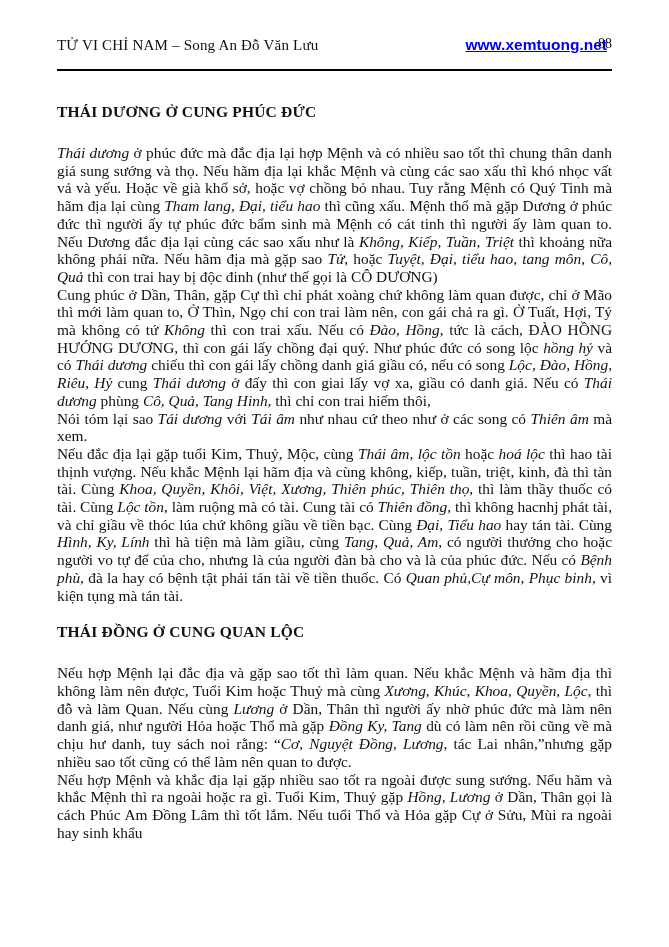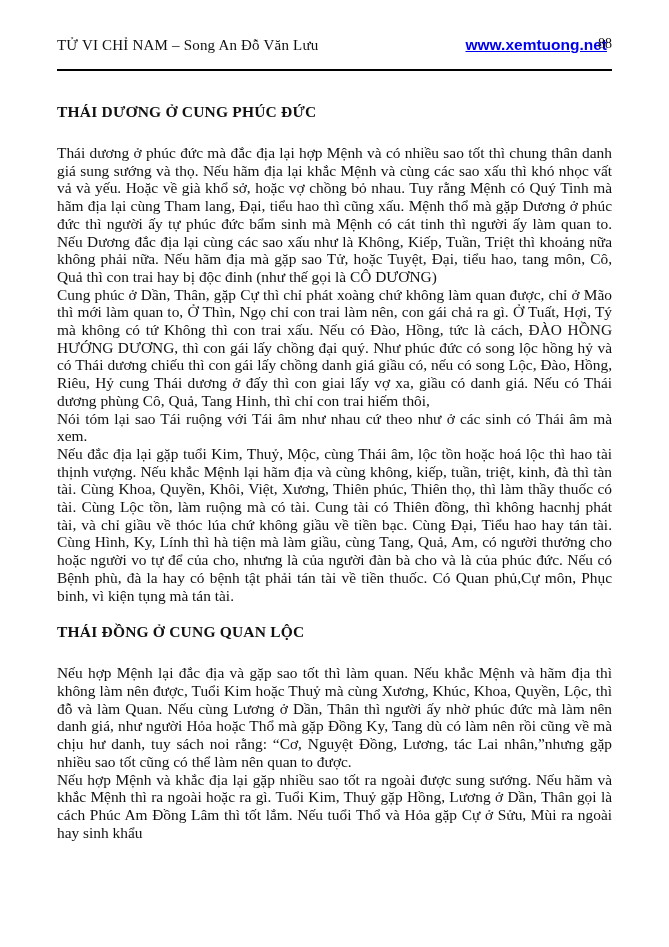--- a/index.html
+++ b/index.html
@@ -63,37 +63,38 @@
   .sections h2:first-child {
     margin-top: 32px;
   }
   .sections p {
     margin: 0;
     font-size: 15.4px;
     line-height: 17.7px;
     text-align: justify;
   }
   .it {
+    font-style: italic;
   }
 </style>
 </head>
 <body>
 
 <div class="page">
   <div class="hdr">
     <span class="hdr-title">TỬ VI CHỈ NAM – Song An Đỗ Văn Lưu</span>
     <span class="hdr-right">
       <a class="hdr-link" style="color: rgb(0, 0, 238);">www.xemtuong.net</a>
       <span class="hdr-pagenum">88</span>
     </span>
   </div>
   <hr class="rule">
   <div class="sections">
       <h2>THÁI DƯƠNG Ở CUNG PHÚC ĐỨC</h2>
       <p><span class="it">Thái dương</span><span> ở phúc đức mà đắc địa lại hợp Mệnh và có nhiều sao tốt thì chung thân danh giá sung sướng và thọ. Nếu hãm địa lại khắc Mệnh và cùng các sao xấu thì khó nhọc vất vả và yếu. Hoặc về già khổ sở, hoặc vợ chồng bỏ nhau. Tuy rằng Mệnh có Quý Tinh mà hãm địa lại cùng </span><span class="it">Tham lang, Đại, tiểu hao</span><span> thì cũng xấu. Mệnh thổ mà gặp Dương ở phúc đức thì người ấy tự phúc đức bẩm sinh mà Mệnh có cát tinh thì người ấy làm quan to. Nếu Dương đắc địa lại cùng các sao xấu như là </span><span class="it">Không, Kiếp, Tuần, Triệt</span><span> thì khoảng nữa không phải nữa. Nếu hãm địa mà gặp sao </span><span class="it">Tử</span><span>, hoặc </span><span class="it">Tuyệt, Đại, tiểu hao, tang môn, Cô, Quả</span><span> thì con trai hay bị độc đinh (như thế gọi là CÔ DƯƠNG)</span></p>
       <p><span>Cung phúc ở Dần, Thân, gặp Cự thì chỉ phát xoàng chứ không làm quan được, chỉ ở Mão thì mới làm quan to, Ở Thìn, Ngọ chỉ con trai làm nên, con gái chả ra gì. Ở Tuất, Hợi, Tý mà không có tứ </span><span class="it">Không</span><span> thì con trai xấu. Nếu có </span><span class="it">Đào, Hồng</span><span>, tức là cách, ĐÀO HỒNG HƯỚNG DƯƠNG, thì con gái lấy chồng đại quý. Như phúc đức có song lộc </span><span class="it">hồng hỷ</span><span> và có </span><span class="it">Thái dương</span><span> chiếu thì con gái lấy chồng danh giá giầu có, nếu có song </span><span class="it">Lộc, Đào, Hồng, Riêu, Hỷ</span><span> cung </span><span class="it">Thái dương</span><span> ở đấy thì con giai lấy vợ xa, giầu có danh giá. Nếu có </span><span class="it">Thái dương</span><span> phùng </span><span class="it">Cô, Quả, Tang Hinh</span><span>, thì chỉ con trai hiếm thôi,</span></p>
-      <p><span>Nói tóm lại sao </span><span class="it">Tái ruộng</span><span> với </span><span class="it">Tái âm</span><span> như nhau cứ theo như ở các sinh có </span><span class="it">Thái âm</span><span> mà xem.</span></p>
+      <p><span>Nói tóm lại sao </span><span class="it">Tái dương</span><span> với </span><span class="it">Tái âm</span><span> như nhau cứ theo như ở các song có </span><span class="it">Thiên âm</span><span> mà xem.</span></p>
       <p><span>Nếu đắc địa lại gặp tuổi Kim, Thuỷ, Mộc, cùng </span><span class="it">Thái âm, lộc tồn</span><span> hoặc  </span><span class="it">hoá lộc</span><span> thì hao tài thịnh vượng. Nếu khắc Mệnh lại hãm địa và cùng không, kiếp, tuần, triệt, kinh, đà thì tàn tài. Cùng </span><span class="it">Khoa, Quyền, Khôi, Việt, Xương, Thiên phúc, Thiên thọ</span><span>, thì làm thầy thuốc có tài. Cùng </span><span class="it">Lộc tồn</span><span>, làm ruộng mà có tài. Cung tài có </span><span class="it">Thiên đồng</span><span>, thì không hacnhj phát tài, và chỉ giầu về thóc lúa chứ không giầu về tiền bạc. Cùng </span><span class="it">Đại, Tiểu hao</span><span> hay tán tài. Cùng </span><span class="it">Hình, Ky, Lính</span><span> thì hà tiện mà làm giầu, cùng </span><span class="it">Tang, Quả, Am</span><span>, có người thưởng cho hoặc người vo tự để của cho, nhưng là của người đàn bà cho và là của phúc đức. Nếu có </span><span class="it">Bệnh phù</span><span>, đà la hay có bệnh tật phải tán tài về tiền thuốc. Có </span><span class="it">Quan phủ,Cự môn, Phục binh</span><span>, vì kiện tụng mà tán tài.</span></p>
       <h2>THÁI ĐỒNG Ở CUNG QUAN LỘC</h2>
       <p><span>Nếu hợp Mệnh lại đắc địa và gặp sao tốt thì làm quan. Nếu khắc Mệnh và hãm địa thì không làm nên được, Tuổi Kim hoặc Thuỷ mà cùng </span><span class="it">Xương, Khúc, Khoa, Quyền, Lộc</span><span>, thì đỗ và làm Quan. Nếu cùng </span><span class="it">Lương</span><span> ở Dần, Thân thì người ấy nhờ phúc đức mà làm nên danh giá, như người Hỏa hoặc Thổ mà gặp </span><span class="it">Đồng Ky, Tang</span><span> dù có làm nên rồi cũng về mà chịu hư danh, tuy sách noi rằng: “</span><span class="it">Cơ, Nguyệt Đồng, Lương</span><span>, tác Lai nhân,”nhưng gặp nhiều sao tốt cũng có thể làm nên quan to được.</span></p>
       <p><span>Nếu hợp Mệnh và khắc địa lại gặp nhiều sao tốt ra ngoài được sung sướng. Nếu hãm và khắc Mệnh thì ra ngoài hoặc ra gì. Tuổi Kim, Thuỷ gặp </span><span class="it">Hồng, Lương</span><span> ở Dần, Thân gọi là cách Phúc Am Đồng Lâm thì tốt lắm. Nếu tuổi Thổ và Hỏa gặp Cự ở Sửu, Mùi ra ngoài hay sinh khẩu</span></p>
     </div>
 </div>
 
 </body></html>

